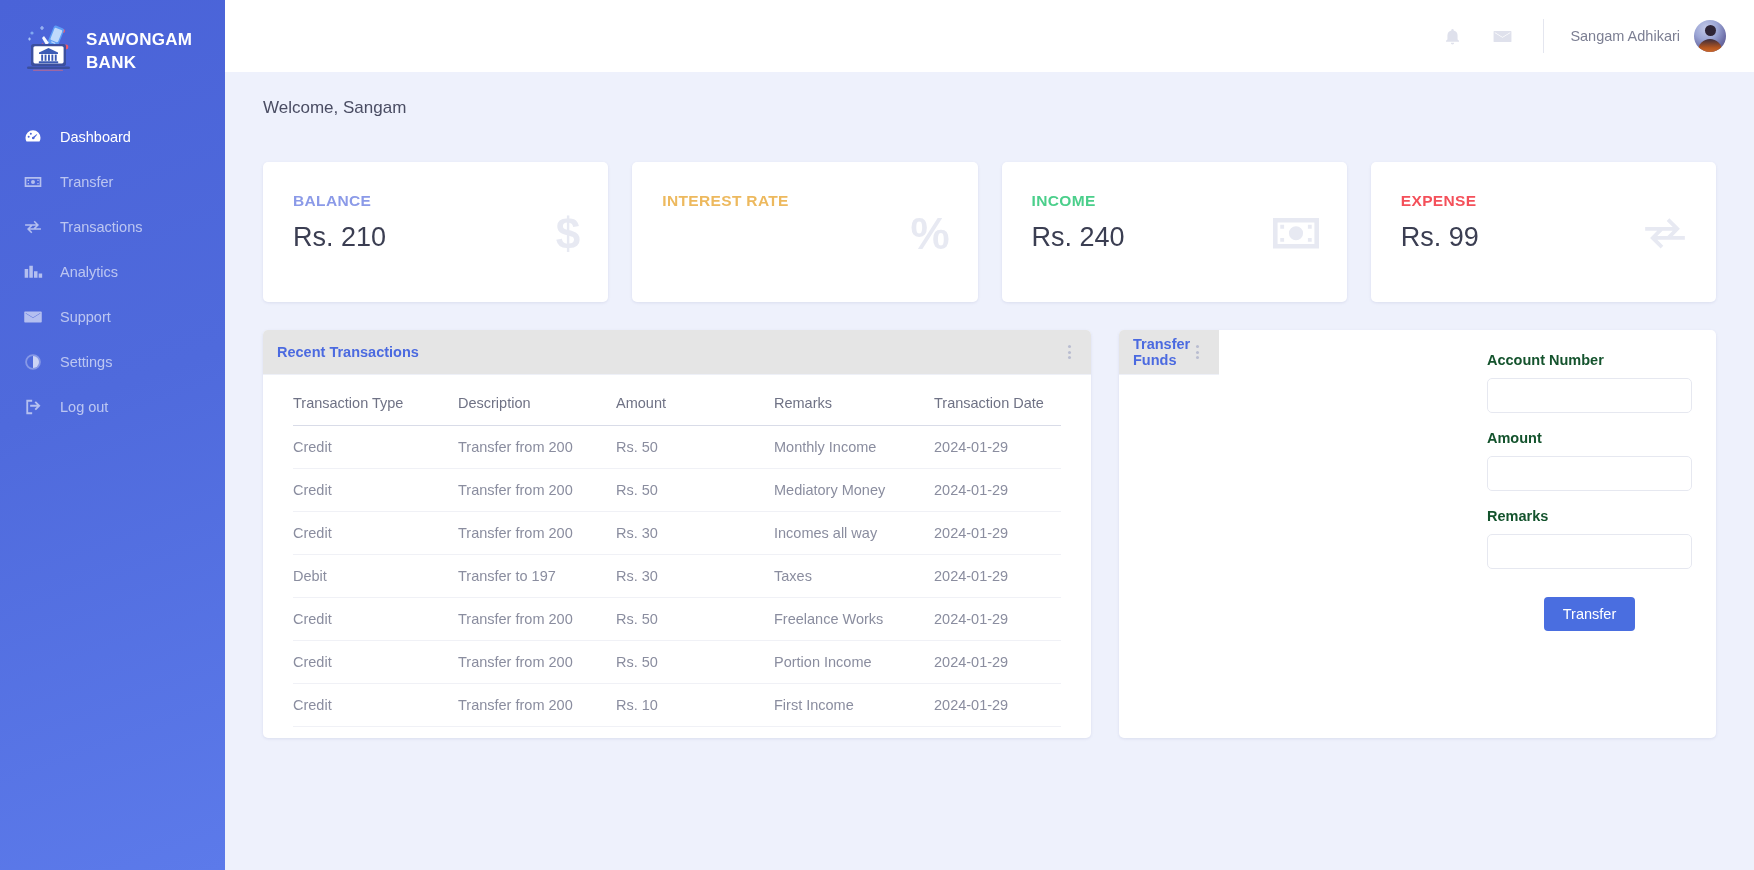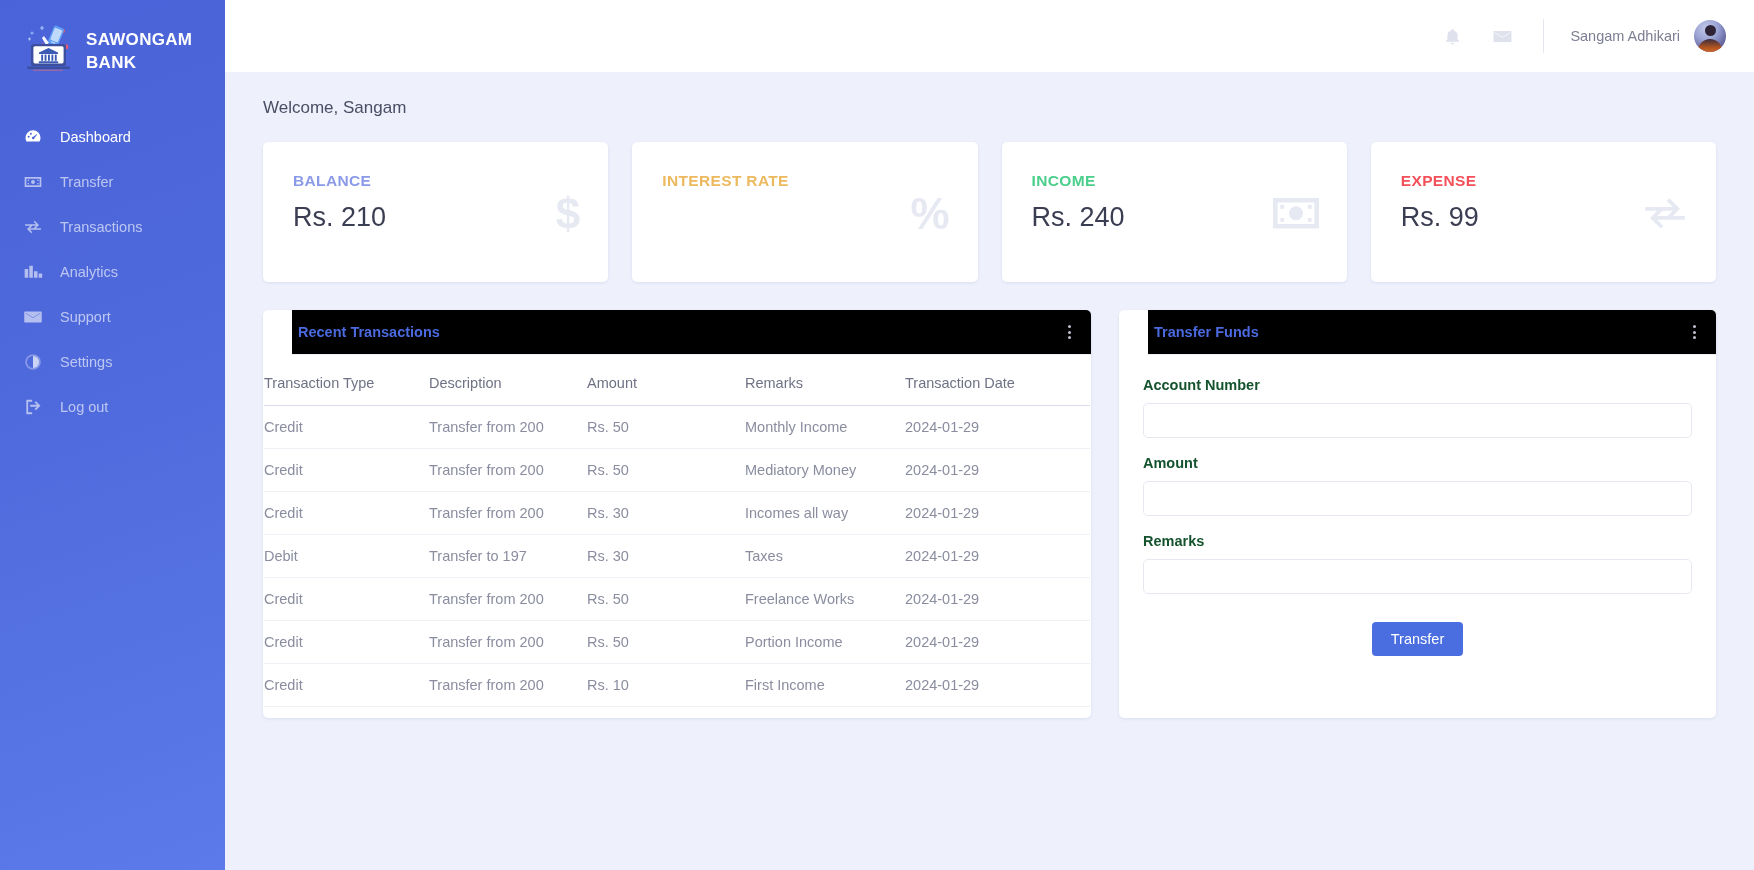--- a/index.html
+++ b/index.html
@@ -66,50 +66,50 @@
   }
 
   .content { flex: 1; padding: 26px 38px 0 38px; overflow: hidden; }
   .welcome { font-size: 17px; color: #4a4d63; font-weight: normal; margin-bottom: 24px; }
 
   
   .cards { display: flex; gap: 24px; margin-bottom: 28px; }
   .card {
     flex: 1; height: 140px; background: #ffffff; border-radius: 5px;
     box-shadow: 0 1px 3px rgba(80,90,150,.12);
-    padding: 30px 8px 0 30px; position: relative; overflow: hidden;
+    padding: 30px 8px 0 30px; position: relative; overflow: hidden; margin-top: 20px;
   }
   .card-title { font-size: 15.5px; font-weight: bold; letter-spacing: .35px; margin-bottom: 12px; }
   .card-value { font-size: 27px; color: #3b3e52; font-weight: normal; }
   .card-icon {
     position: absolute; right: 28px; top: 50%; transform: translateY(-46%);
     color: #e7e9f2; display: flex; align-items: center; justify-content: center;
   }
   .card-icon svg { fill: #e7e9f2; }
   .card-icon .glyph { font-size: 44px; font-weight: bold; color: #e7e9f2; line-height: 1; }
 
   
   .panels { display: flex; gap: 28px; align-items: flex-start; }
   .panel {
     background: #ffffff; border-radius: 5px;
     box-shadow: 0 1px 3px rgba(80,90,150,.12); overflow: hidden;
   }
   .panel-tx { flex: 0 0 828px; height: 408px; display: flex; flex-direction: column; }
-  .panel-tf { flex: 1; height: 408px; display: flex; flex-direction: column; }
+  .panel-tf { flex: 1; height: 408px; display: flex; flex-direction: row; justify-content: space-between; }
   .panel-head {
-    height: 45px; flex: 0 0 45px; background: #000000;
+    height: 45px; flex: 0 0 45px; background: #e5e5e5;
     display: flex; align-items: center; justify-content: space-between;
-    padding: 0 14px 0 6px; border-bottom: 1px solid #eef0f7; margin-left: 29px;
+    padding: 0 14px 0 14px; border-bottom: 1px solid #eef0f7;
   }
   .panel-title { font-size: 14.5px; font-weight: bold; color: #4b6ae0; }
   .kebab { display: flex; flex-direction: column; gap: 2.5px; padding: 6px; cursor: pointer; }
   .kebab i { width: 3px; height: 3px; border-radius: 50%; background: #b9bdd0; display: block; }
 
   
-  .tx-body { padding: 0 1px; flex: 1; }
+  .tx-body { padding: 0 30px; flex: 1; }
   table { width: 100%; border-collapse: collapse; }
   thead th {
     text-align: left; font-size: 14.5px; color: #6f7285; font-weight: normal;
     padding: 20px 0 14px 0; border-bottom: 1px solid #d9dce8;
   }
   tbody td {
     font-size: 14.5px; color: #8a8d9f; padding: 13px 0;
     border-bottom: 1px solid #f0f1f6;
     margin-left: 25px;
   }

